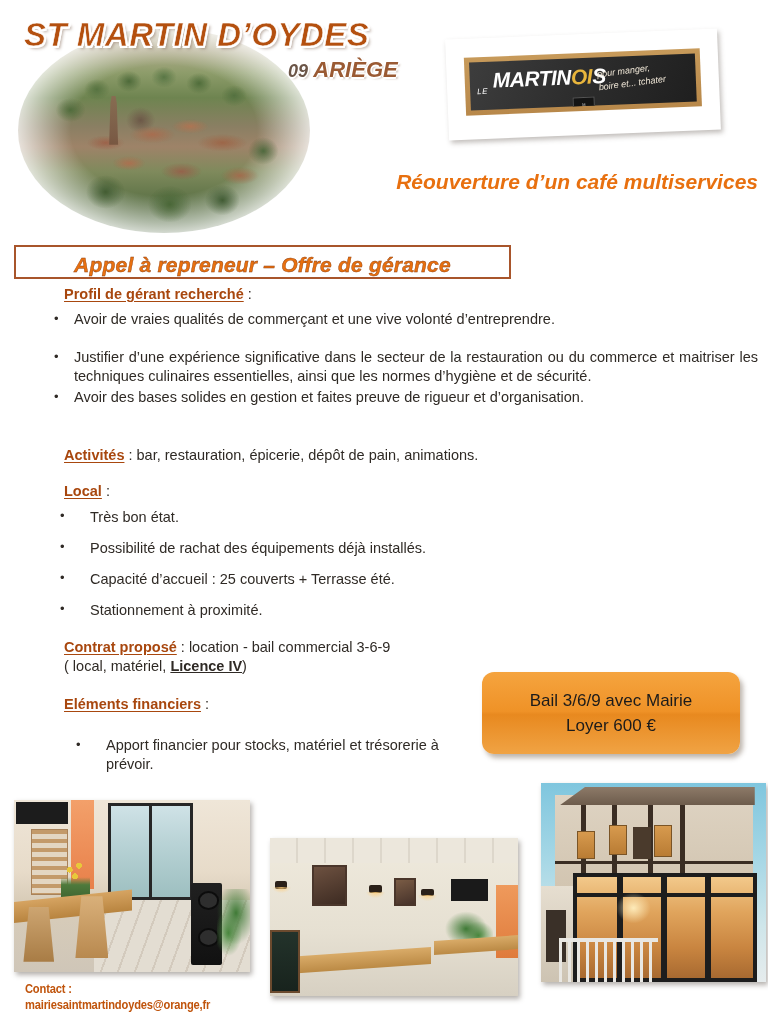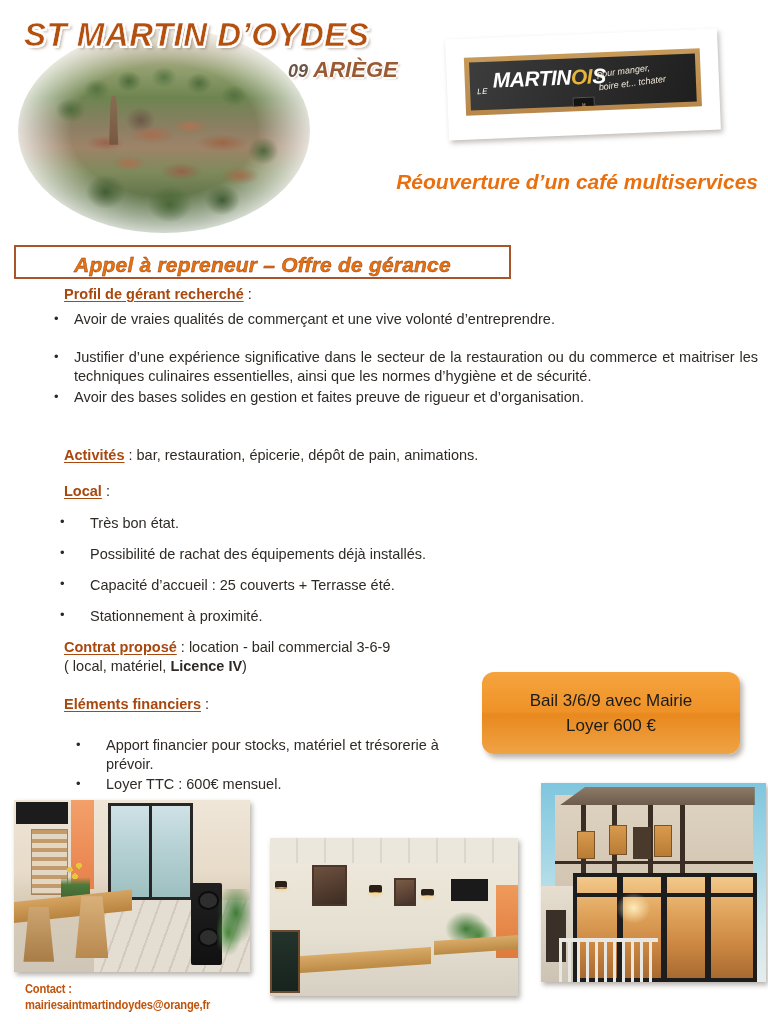--- a/index.html
+++ b/index.html
@@ -263,28 +263,28 @@
     content: "•";
     position: absolute;
     left: 6px;
     top: -1px;
     font-size: 13px;
     color: #2f2a25;
   }
   .bl-profil { left: 48px; top: 24px; width: 710px; }
   .bl-profil li { line-height: 19px; text-align: justify; }
   .bl-profil li.gap { margin-top: 19px; }
-  .bl-local { left: 48px; top: 229px; width: 520px; }
+  .bl-local { left: 48px; top: 223px; width: 520px; }
   .bl-local li { padding-left: 42px; margin-bottom: 15px; }
   .bl-local li::before { left: 12px; }
   .bl-fin { left: 64px; top: 450px; width: 400px; }
   .bl-fin li { padding-left: 42px; line-height: 19px; margin-bottom: 1px; }
   .bl-fin li::before { left: 12px; }
 
-  .inline-em { font-weight: bold; }
+  .inline-em { font-weight: bold; text-decoration: underline; }
 
   
   .callout {
     position: absolute;
     left: 482px;
     top: 672px;
     width: 258px;
     height: 82px;
     border-radius: 12px;
     background: linear-gradient(180deg, #f5a43f 0%, #ef9227 48%, #e8891f 52%, #f0a344 100%);
@@ -580,21 +580,20 @@
     <span class="sec-head">Contrat proposé</span><span> : </span><span>location - bail commercial 3-6-9</span><br>
     <span>( local, matériel,  </span><span class="inline-em">Licence IV</span><span>)</span>
   </div>
 
   <div class="h-financiers sec-head-row">
     <span class="sec-head">Eléments financiers</span><span> :</span>
   </div>
 
   <ul class="bullets bl-fin">
     <li>Apport financier pour stocks, matériel et trésorerie à prévoir.</li>
-    <li>Loyer TTC : 600€ mensuel.</li>
   </ul>
 </div>
 
 <div class="callout">
   <span>Bail 3/6/9 avec Mairie</span>
   <span>Loyer 600 €</span>
 </div>
 
 <div class="photo ph-interior1">
   <div class="ph-layer i1-bg"></div>

